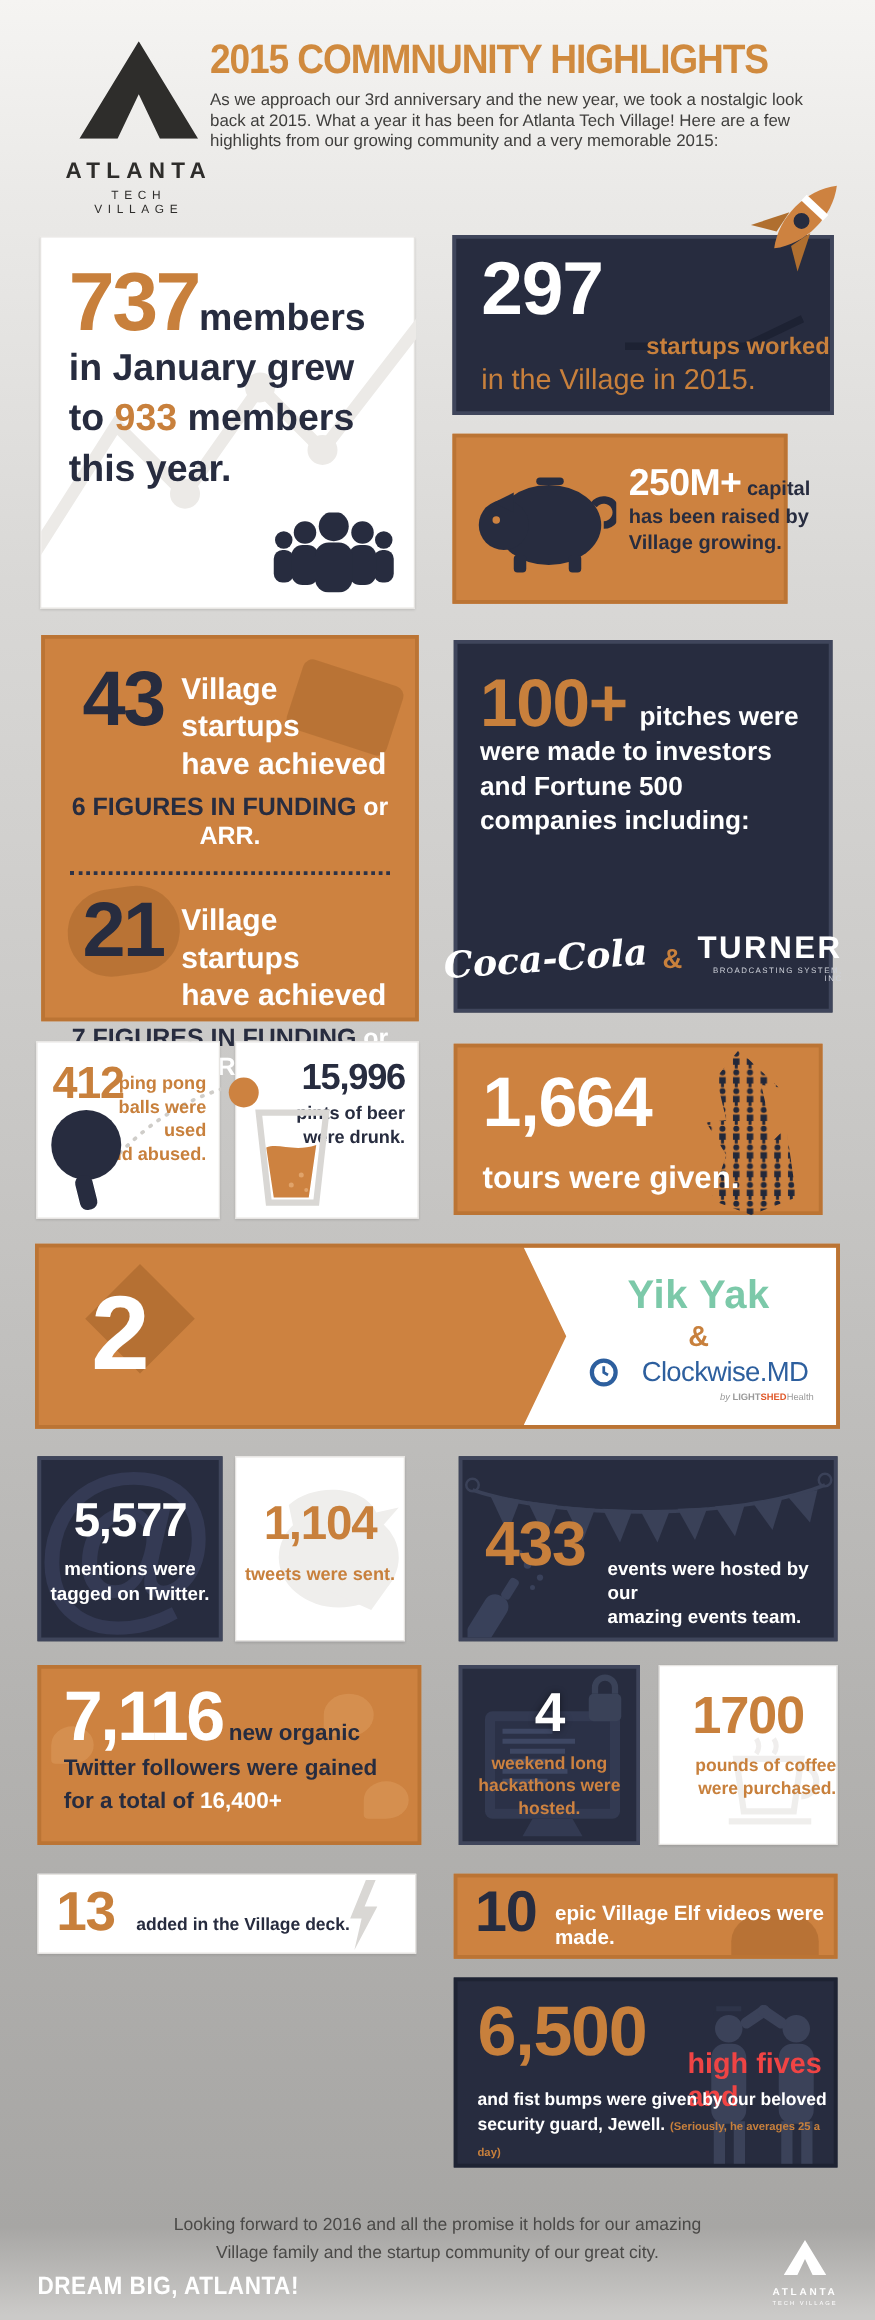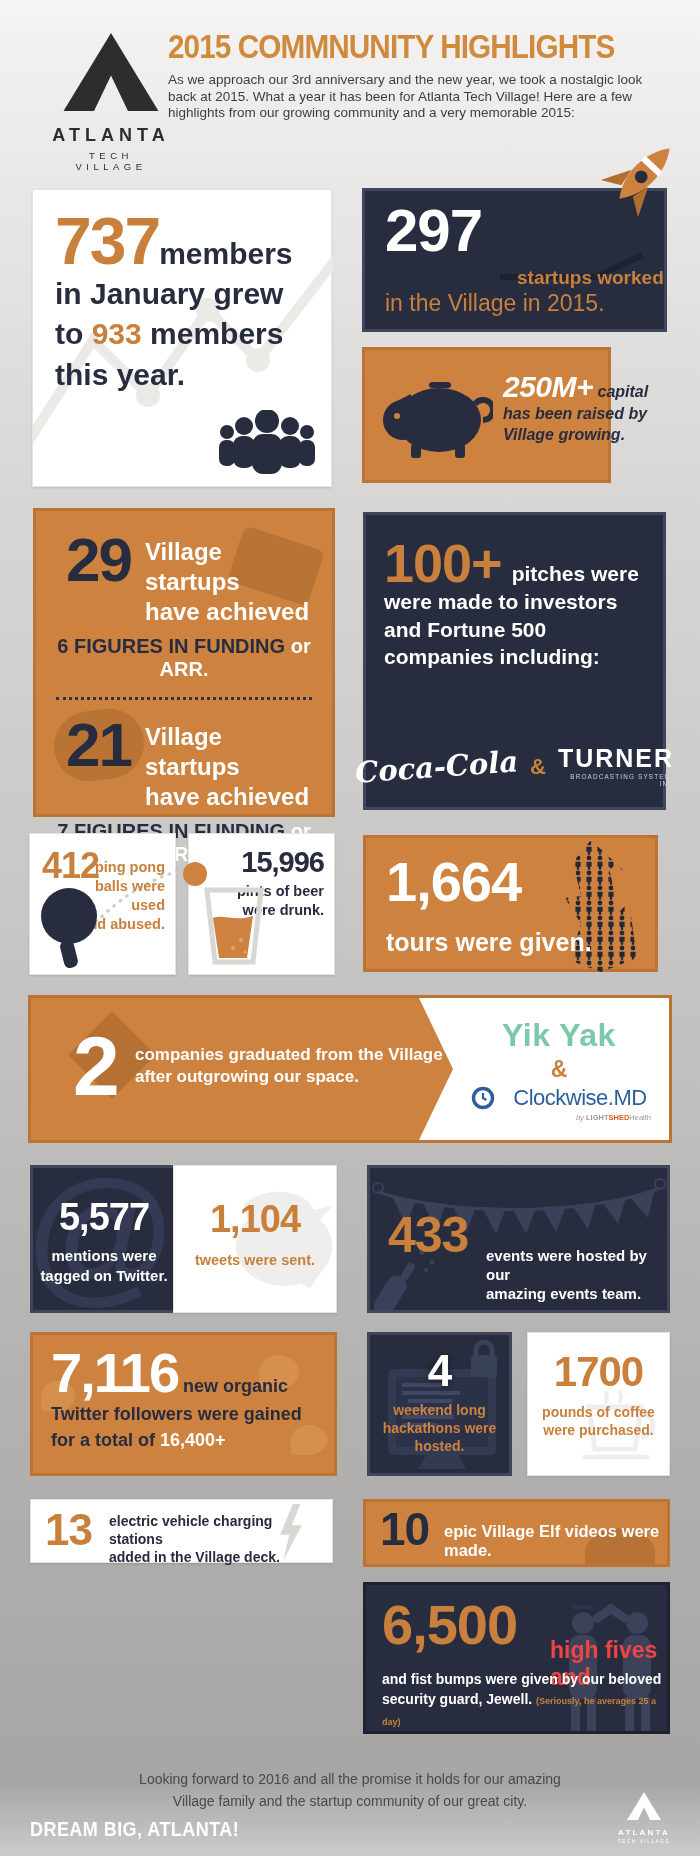--- a/index.html
+++ b/index.html
@@ -32,21 +32,21 @@
   #c-members .n737 { font-size:66px; color:#c8803c; letter-spacing:-2px; }
   #c-members .people { position:absolute; right:14px; bottom:12px; z-index:1; }
 
   #c-startups  { left:362px; top:188px; width:305px; height:144px; }
   #c-startups .n { position:absolute; left:20px; top:10px; font-size:60px; color:#fff; }
   #c-startups .sw { position:absolute; left:152px; top:76px; font-size:19px; color:#c8803c; font-weight:bold; }
   #c-startups .l2 { position:absolute; left:20px; bottom:12px; font-size:23px; color:#c8803c; font-weight:normal; }
   #c-startups .swoosh { position:absolute; left:135px; top:52px; }
   #rocket { position:absolute; left:588px; top:130px; width:100px; height:100px; z-index:3; }
 
-  #c-capital   { left:362px; top:347px; width:249px; height:136px;font-style:italic; }
+  #c-capital   { left:362px; top:347px; width:268px; height:136px; }
   #c-capital .pig { position:absolute; left:16px; top:24px; }
   #c-capital .txt { position:absolute; left:138px; top:22px; width:158px; font-weight:bold; font-size:16px; line-height:1.35; color:#272c3f; }
   #c-capital .n { font-size:30px; color:#fff; letter-spacing:-.5px; }
 
   
   #c-funding   { left:33px;  top:508px; width:302px; height:309px; padding:20px 16px; }
   .fsec .top { display:flex; align-items:flex-start; }
   .fsec .fn { font-size:62px; color:#272c3f; font-weight:bold; letter-spacing:-2px; line-height:.95; margin:0 14px 0 14px; }
   .fsec .fl { font-size:24px; color:#fff; font-weight:bold; line-height:1.25; padding-top:6px; }
   .fsec .ach { font-size:20px; font-weight:bold; color:#272c3f; margin-top:8px; text-align:center; }
@@ -98,21 +98,21 @@
   .lightshed { font-size:7.5px; color:#9a9a9a; margin-top:2px; align-self:flex-end; margin-right:18px; }
   .lightshed .red { color:#e0592a; font-weight:bold; }
   .lightshed .gb { font-weight:bold; }
 
   
   #c-mentions  { left:30px; top:1165px; width:148px; height:148px; overflow:hidden; }
   #c-mentions .at { position:absolute; left:-6px; top:-22px; font-size:150px; font-weight:bold; color:#343a54; z-index:0; }
   #c-mentions .n { position:absolute; left:0; right:0; top:30px; text-align:center; font-size:38px; color:#fff; font-weight:bold; z-index:1; }
   #c-mentions .t { position:absolute; left:0; right:0; top:78px; text-align:center; font-size:15px; line-height:1.3; color:#fff; font-weight:bold; z-index:1; }
 
-  #c-tweets    { left:173px; top:1165px; width:164px; height:148px; overflow:hidden; }
+  #c-tweets    { left:188px; top:1165px; width:136px; height:148px; overflow:hidden; }
   #c-tweets .bird { position:absolute; right:-8px; top:10px; z-index:0; }
   #c-tweets .n { position:absolute; left:0; right:0; top:34px; text-align:center; font-size:38px; color:#c8803c; font-weight:bold; z-index:1; }
   #c-tweets .t { position:absolute; left:0; right:0; top:86px; text-align:center; font-size:14.5px; color:#c8803c; font-weight:bold; z-index:1; }
 
   #c-events    { left:367px; top:1165px; width:303px; height:148px; overflow:hidden; }
   #c-events .bunting { position:absolute; left:0; right:0; top:6px; z-index:0; }
   #c-events .champ { position:absolute; left:4px; bottom:-6px; z-index:0; }
   #c-events .n { position:absolute; left:18px; top:42px; font-size:50px; color:#c8803c; font-weight:bold; z-index:1; }
   #c-events .t { position:absolute; left:116px; top:54px; width:180px; font-size:15px; line-height:1.28; color:#fff; font-weight:bold; z-index:1;margin-top:24px; }
 
@@ -125,21 +125,21 @@
 
   #c-hackathons{ left:367px; top:1332px; width:145px; height:144px; overflow:hidden; }
   #c-hackathons .laptop { position:absolute; left:8px; top:28px; z-index:0; }
   #c-hackathons .lock { position:absolute; right:8px; top:4px; z-index:0; }
   #c-hackathons .n { position:absolute; left:0; right:0; top:14px; text-align:center; font-size:44px; color:#fff; font-weight:bold; z-index:1; text-shadow:0 0 6px rgba(0,0,0,.45); }
   #c-hackathons .t { position:absolute; left:0; right:0; top:66px; text-align:center; font-size:14px; line-height:1.3; color:#cd8240; font-weight:bold; z-index:1; }
 
   #c-coffee    { left:527px; top:1332px; width:143px; height:144px; overflow:hidden; }
   #c-coffee .cupf { position:absolute; right:4px; bottom:6px; z-index:0; opacity:.55; }
   #c-coffee .n { position:absolute; left:0; right:0; top:18px; text-align:center; font-size:42px; color:#c8803c; font-weight:bold; z-index:1; }
-  #c-coffee .t { position:absolute; left:0; right:0; top:70px; text-align:center; font-size:14px; line-height:1.3; color:#c8803c; font-weight:bold; z-index:1; }
+  #c-coffee .t { position:absolute; left:0; right:0; top:70px; text-align:right; font-size:14px; line-height:1.3; color:#c8803c; font-weight:bold; z-index:1; }
 
   
   #c-charging  { left:30px; top:1499px; width:303px; height:64px; }
   #c-charging .n { position:absolute; left:14px; top:8px; font-size:44px; color:#c8803c; font-weight:bold; }
   #c-charging .t { position:absolute; left:78px; top:12px; width:212px; font-size:14px; line-height:1.3; color:#272c3f; font-weight:bold; z-index:1; }
   #c-charging .bolt { position:absolute; right:24px; top:4px; width:34px; height:56px; background:#d9d7d4;
       clip-path:polygon(55% 0, 18% 55%, 45% 55%, 28% 100%, 82% 38%, 52% 38%, 78% 0); }
 
   #c-elf       { left:363px; top:1499px; width:307px; height:68px; overflow:hidden; }
   #c-elf .n { position:absolute; left:14px; top:4px; font-size:46px; color:#272c3f; font-weight:bold; }
@@ -249,21 +249,21 @@
       <span>has been raised by</span><br>
       <span>Village growing.</span>
     </div>
   </div>
 
   <div id="c-funding" class="card orange">
     <div class="money" style="right:14px; top:26px; width:84px; height:58px; transform:rotate(18deg);"></div>
     <div class="money" style="left:18px; bottom:34px; width:90px; height:70px; border-radius:45px; transform:rotate(-8deg);"></div>
     <div class="fsec" style="position:relative;">
       <div class="top">
-        <div class="fn num">29</div>
+        <div class="fn num">43</div>
         <div class="fl">
           <span>Village startups</span><br>
           <span>have achieved</span>
         </div>
       </div>
       <div class="ach"><span>6 FIGURES IN FUNDING</span><span class="w"> or ARR.</span></div>
     </div>
     <div class="fdiv"></div>
     <div class="fsec" style="position:relative;">
       <div class="top">
@@ -338,24 +338,20 @@
       </defs>
       <path d="M62 0 L94 30 L80 28 L90 72 L100 62 L108 118 L72 132 L40 120 L52 84 L36 58 L52 56 L44 22 Z" fill="url(#ppl)"></path>
     </svg>
     <div class="n num">1,664</div>
     <div class="t">tours were given.</div>
   </div>
 
   <div id="c-banner" class="card">
     <div class="gradcap"></div>
     <div class="n2 num">2</div>
-    <div class="bl">
-      <span>companies graduated from the Village</span><br>
-      <span>after outgrowing our space.</span>
-    </div>
     <div class="wpanel">
       <div class="yikyak">Yik Yak</div>
       <div class="amp2">&amp;</div>
       <div class="cwrow">
         <svg width="24" height="24" viewBox="0 0 24 24">
           <circle cx="12" cy="12" r="9.5" fill="none" stroke="#2d5f9e" stroke-width="3.4"></circle>
           <path d="M12 7 L12 12 L15.4 14" fill="none" stroke="#2d5f9e" stroke-width="2.2"></path>
         </svg>
         <span class="cwname">Clockwise.MD</span>
       </div>
@@ -466,21 +462,21 @@
     <div class="t">
       <span>pounds of coffee</span><br>
       <span>were purchased.</span>
     </div>
   </div>
 
   <div id="c-charging" class="card white">
     <div class="bolt"></div>
     <div class="n num">13</div>
     <div class="t">
-      <span>electric vehicle charging stations</span><br>
+      <br>
       <span>added in the Village deck.</span>
     </div>
   </div>
 
   <div id="c-elf" class="card orange">
     <div class="hat"></div>
     <div class="n num">10</div>
     <div class="t">epic Village Elf videos were made.</div>
   </div>
 

